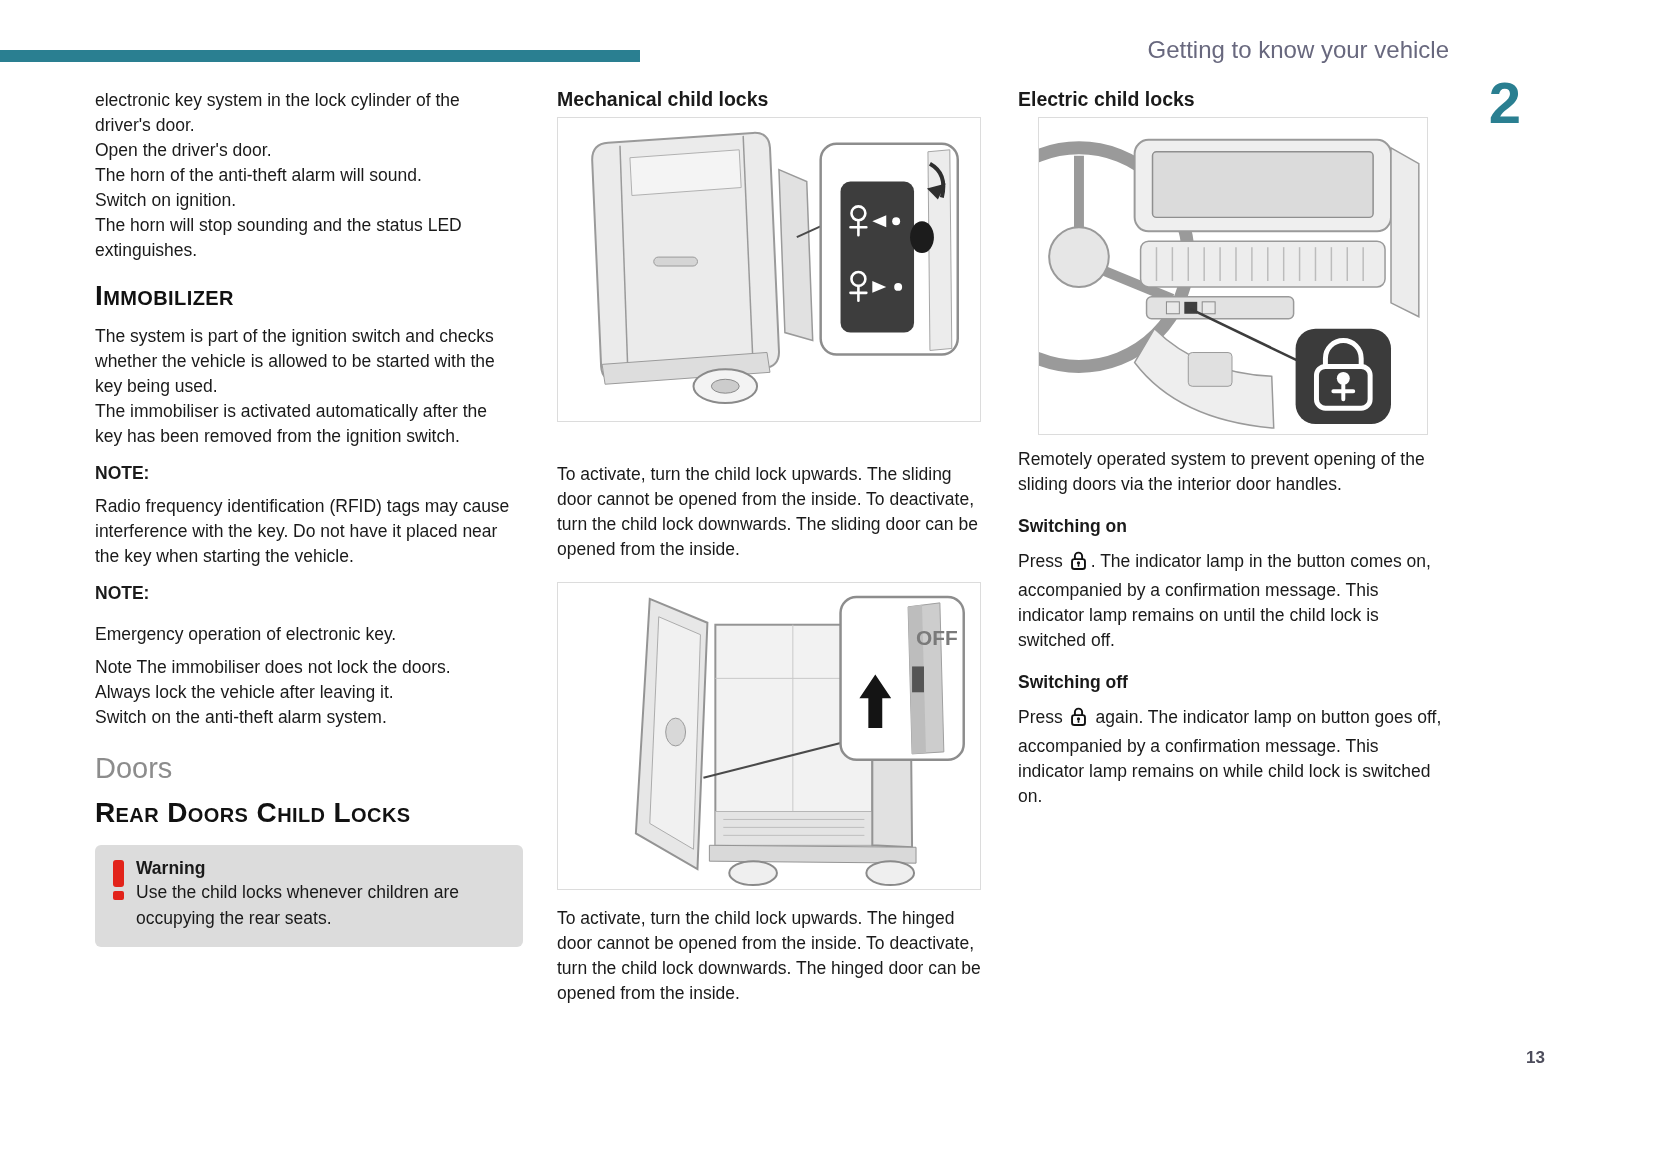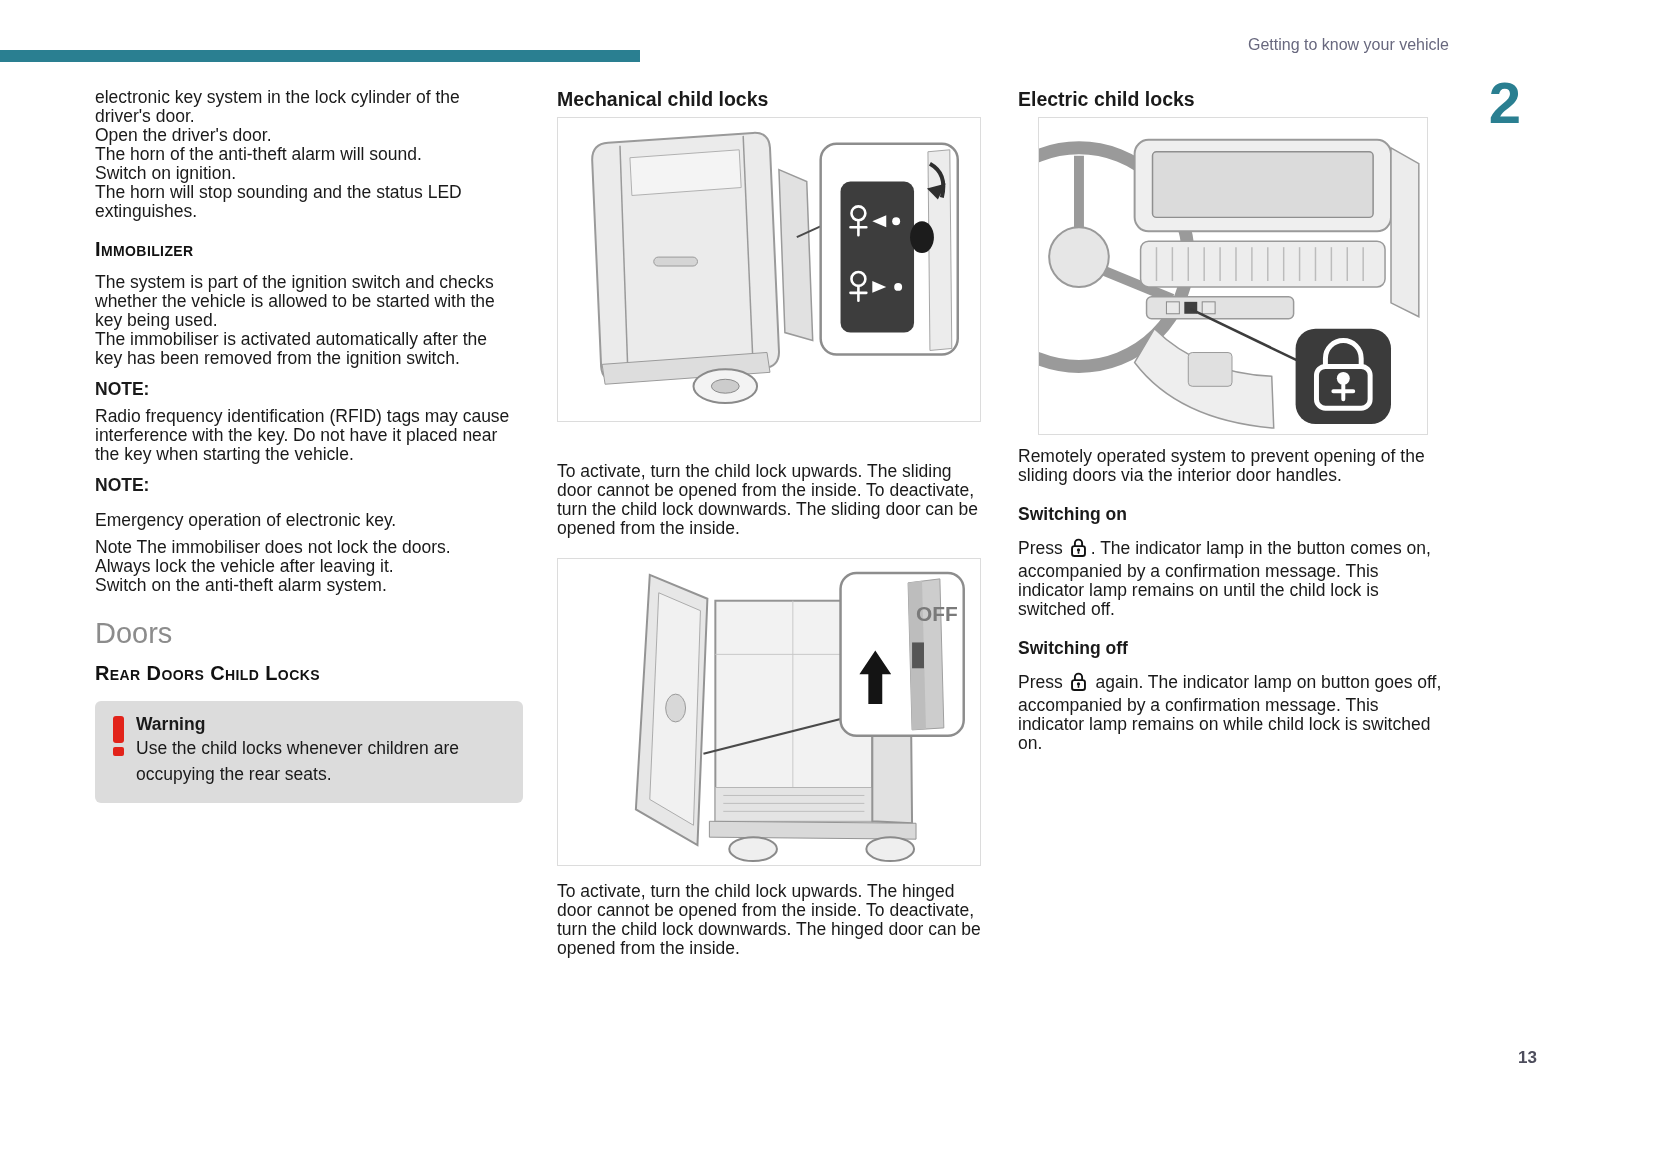--- a/index.html
+++ b/index.html
@@ -18,44 +18,44 @@
     --warning_red:#e2231a;
     --warning_bg:#dcdcdc;
   }
   .top-bar {
     position:absolute; left:0; top:50px;
     width:640px; height:12px;
     background:var(--accent_teal);
   }
   .header-title {
     position:absolute; top:36px; right:204px;
-    font-size:16px; color:var(--header_gray);
+    font-size:24px; color:var(--header_gray);
   }
   .chapter-number {
     position:absolute; top:74px; right:132px;
     font-size:58px; font-weight:700; color:var(--accent_teal);
     line-height:1;
   }
   .page-number {
-    position:absolute; top:1048px; right:116px;
+    position:absolute; top:1048px; right:108px;
     font-size:17px; font-weight:700; color:#4d4d5c;
   }
 
   .col { position:absolute; top:88px; }
   .col1 { left:95px;  width:420px; }
   .col2 { left:557px; width:424px; }
   .col3 { left:1018px; width:430px; }
 
-  .body-text { font-size:17.5px; line-height:19px; }
+  .body-text { font-size:17.5px; line-height:25px; }
   .pre { white-space:pre-line; }
 
   .sc-heading {
     font-variant:small-caps;
     font-weight:700;
-    font-size:20px;
+    font-size:28px;
     letter-spacing:0.4px;
     margin-top:17px;
     color:#111;
   }
   .doors-heading {
     font-size:29px;
     font-weight:400;
     color:#8c8c8c;
     margin-top:22px;
   }

